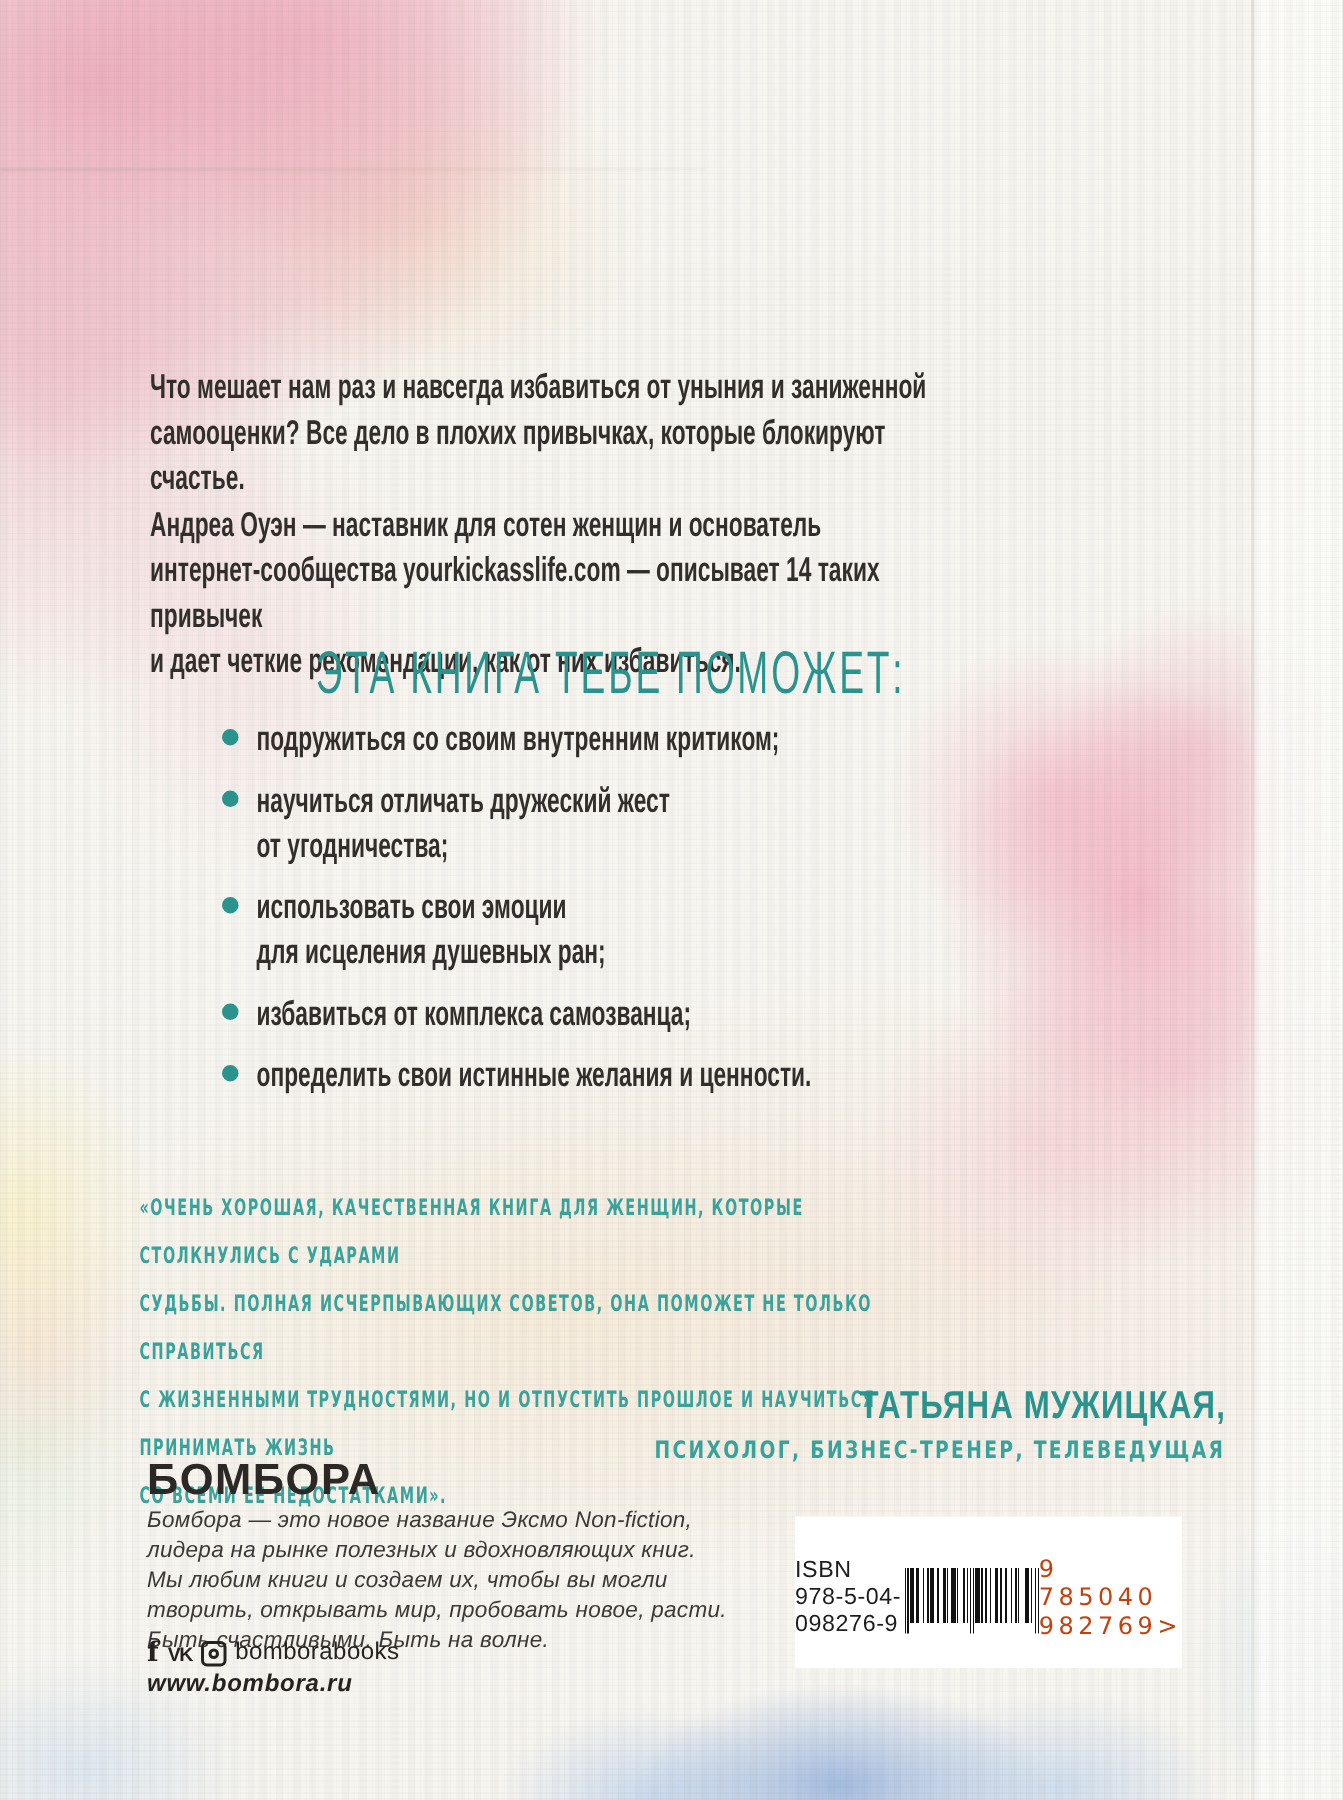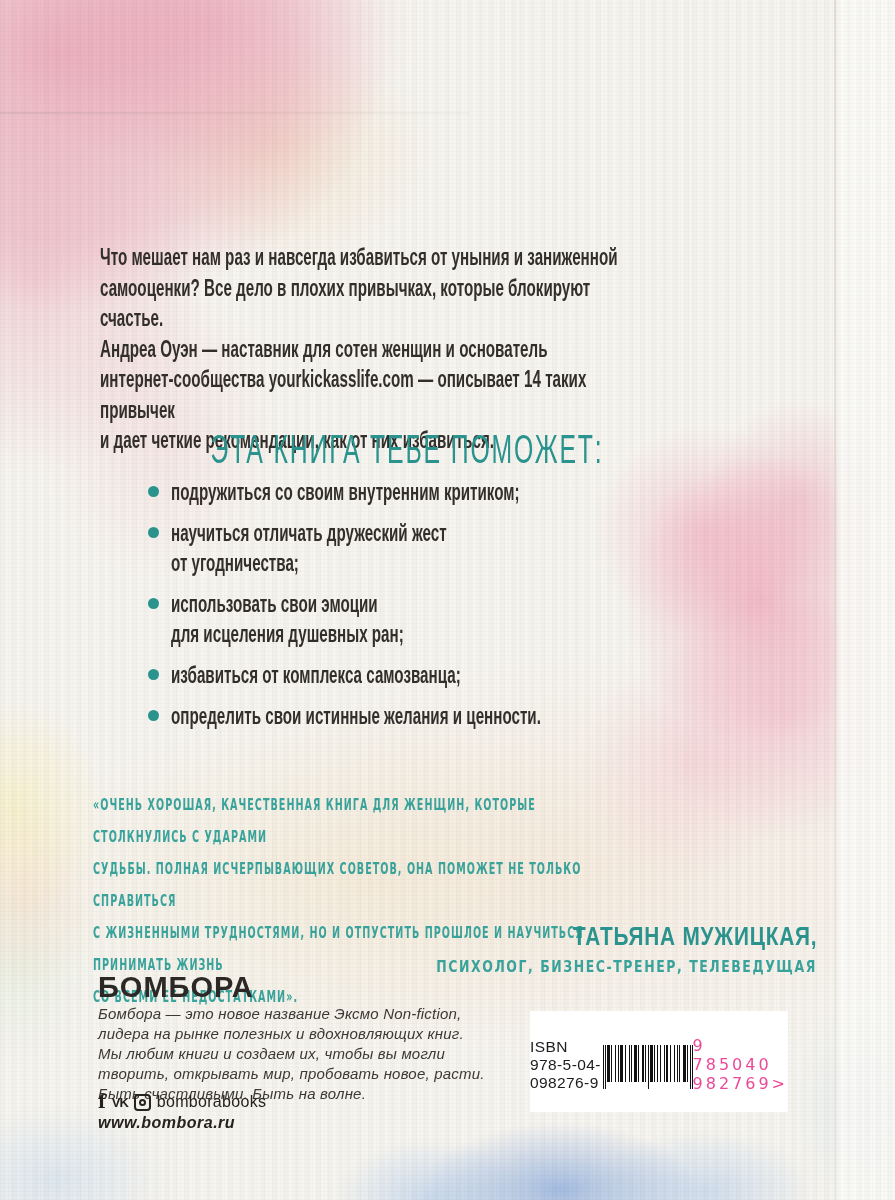--- a/index.html
+++ b/index.html
@@ -145,21 +145,21 @@
 
   .barcode-box{
     position:absolute;left:530px;top:1011px;width:258px;height:101px;
     background:#ffffff;display:flex;flex-direction:row;align-items:center;
     padding-top:7px;box-sizing:border-box;
   }
   .isbn-label{font-size:15.5px;letter-spacing:.4px;color:#1c1c1c;}
   .bars{margin-top:3px;}
   .digits{
     font-family:"DejaVu Sans",sans-serif;
-    font-size:16px;letter-spacing:3px;color:#ec4899;margin-top:-2px;
+    font-size:16px;letter-spacing:3px;color:#c2410c;margin-top:-2px;
   }
 </style>
 </head>
 <body>
 
 <div class="page" style="--teal: #2a938d; --quote-teal: #38a29b; --body-text: #322e2b;">
   <div class="texture"></div>
   <div class="torn-top"></div>
   <div class="torn-right"></div>
 

